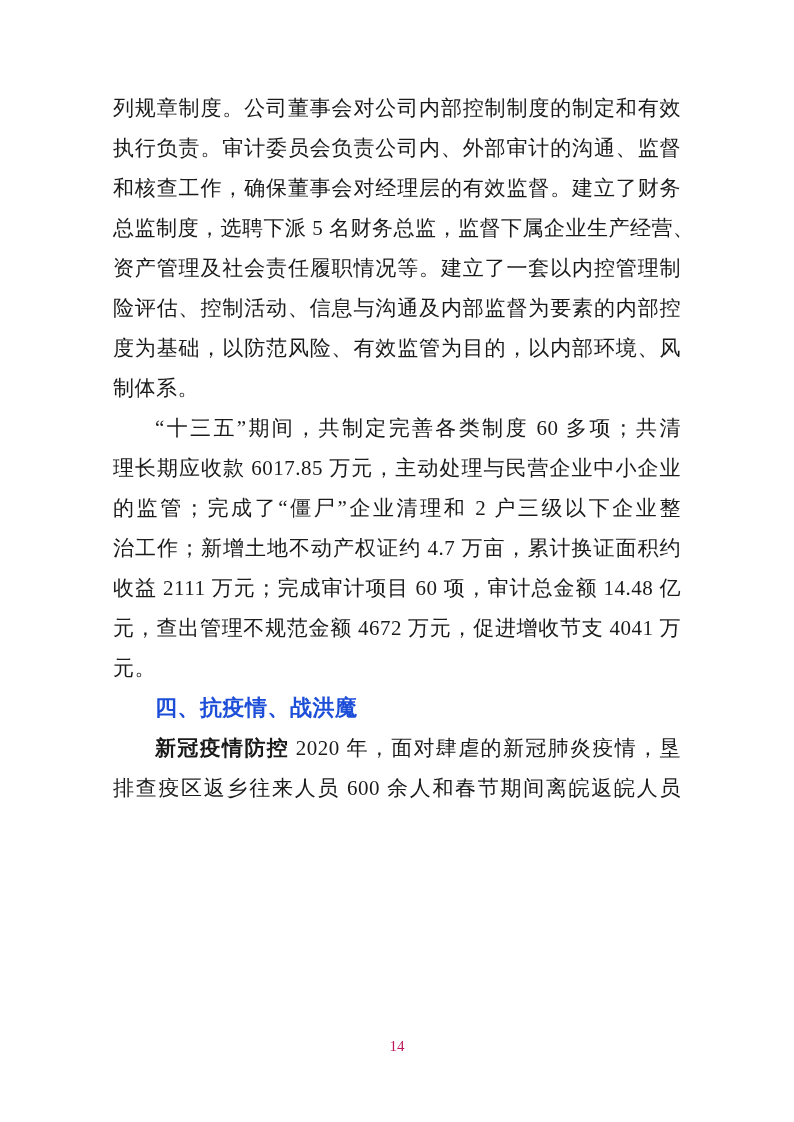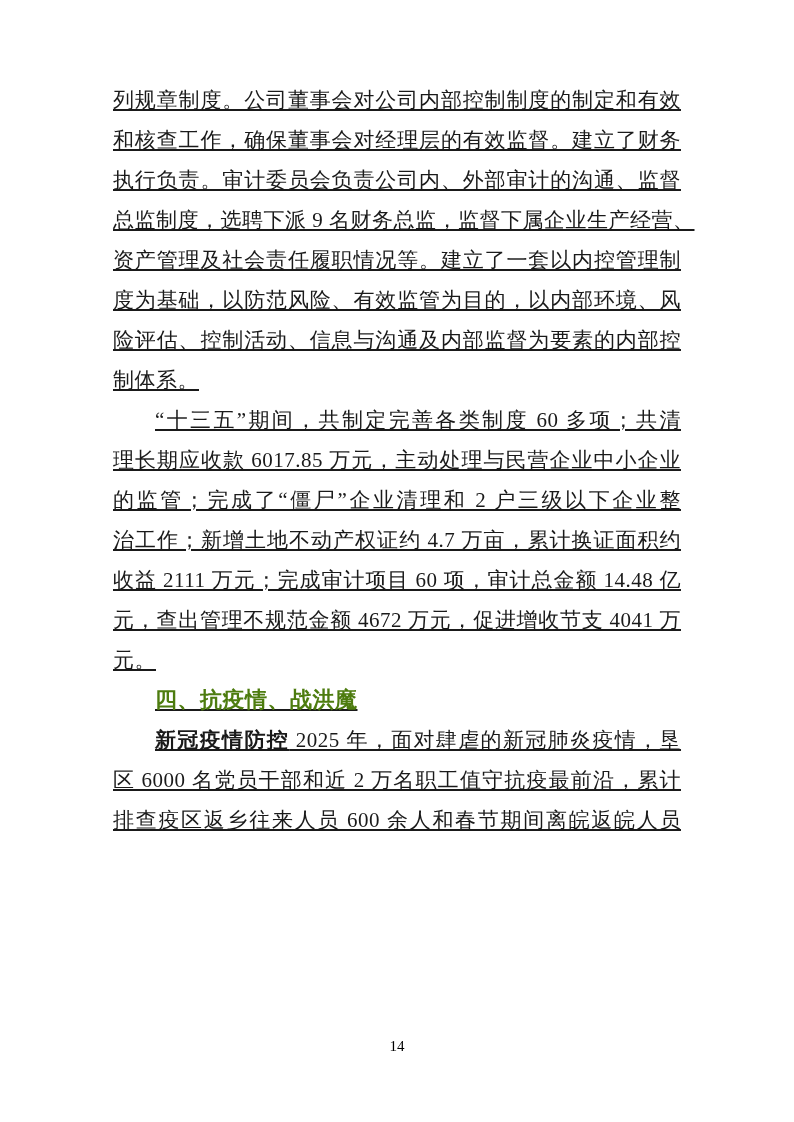--- a/index.html
+++ b/index.html
@@ -12,23 +12,22 @@
     width: 794px;
     height: 1122px;
     background: #ffffff;
     overflow: hidden;
     font-family: "Liberation Serif", "DejaVu Serif", serif;
     color: #1a1a1a;
   }
   .content {
     position: absolute;
     left: 113px;
-    top: 80px;
+    top: 88px;
     width: 568px;
-    text-decoration: underline;
   }
   .para {
     margin: 0;
     padding: 0;
   }
   .line {
     font-size: 21px;
     line-height: 40px;
     height: 40px;
     text-align: justify;
@@ -44,68 +43,67 @@
   }
   .line.indent {
     text-indent: 42px;
   }
   .line.heading {
     font-family: "Liberation Sans", "DejaVu Sans", sans-serif;
     font-weight: 700;
     font-size: 22px;
     text-align: left;
     text-align-last: left;
-    color: #4d7c0f;
+    color: #1d4ed8;
   }
   .lead {
     font-weight: 700;
   }
   .page-number {
     position: absolute;
     left: 0;
     top: 1036px;
     width: 100%;
     text-align: center;
     font-size: 15px;
     line-height: 20px;
-    color: #000000;
+    color: #be185d;
     font-family: "Liberation Serif", "DejaVu Serif", serif;
   }
 </style>
 </head>
 <body>
 
 <div class="page">
   <div class="content">
 
     <div class="para">
       <div class="line">列规章制度。公司董事会对公司内部控制制度的制定和有效</div>
+      <div class="line">执行负责。审计委员会负责公司内、外部审计的沟通、监督</div>
       <div class="line">和核查工作，确保董事会对经理层的有效监督。建立了财务</div>
-      <div class="line">执行负责。审计委员会负责公司内、外部审计的沟通、监督</div>
-      <div class="line">总监制度，选聘下派 9 名财务总监，监督下属企业生产经营、</div>
+      <div class="line">总监制度，选聘下派 5 名财务总监，监督下属企业生产经营、</div>
       <div class="line">资产管理及社会责任履职情况等。建立了一套以内控管理制</div>
+      <div class="line">险评估、控制活动、信息与沟通及内部监督为要素的内部控</div>
       <div class="line">度为基础，以防范风险、有效监管为目的，以内部环境、风</div>
-      <div class="line">险评估、控制活动、信息与沟通及内部监督为要素的内部控</div>
       <div class="line plain">制体系。</div>
     </div>
 
     <div class="para">
       <div class="line indent">“十三五”期间，共制定完善各类制度 60 多项；共清</div>
       <div class="line">理长期应收款 6017.85 万元，主动处理与民营企业中小企业</div>
       <div class="line">的监管；完成了“僵尸”企业清理和 2 户三级以下企业整</div>
       <div class="line">治工作；新增土地不动产权证约 4.7 万亩，累计换证面积约</div>
       <div class="line">收益 2111 万元；完成审计项目 60 项，审计总金额 14.48 亿</div>
       <div class="line">元，查出管理不规范金额 4672 万元，促进增收节支 4041 万</div>
       <div class="line plain">元。</div>
     </div>
 
     <div class="line heading indent">四、抗疫情、战洪魔</div>
 
     <div class="para">
-      <div class="line indent"><span class="lead">新冠疫情防控</span><span> 2025 年，面对肆虐的新冠肺炎疫情，垦</span></div>
-      <div class="line">区 6000 名党员干部和近 2 万名职工值守抗疫最前沿，累计</div>
+      <div class="line indent"><span class="lead">新冠疫情防控</span><span> 2020 年，面对肆虐的新冠肺炎疫情，垦</span></div>
       <div class="line">排查疫区返乡往来人员 600 余人和春节期间离皖返皖人员</div>
     </div>
 
   </div>
 
   <div class="page-number">14</div>
 </div>
 
 </body></html>

